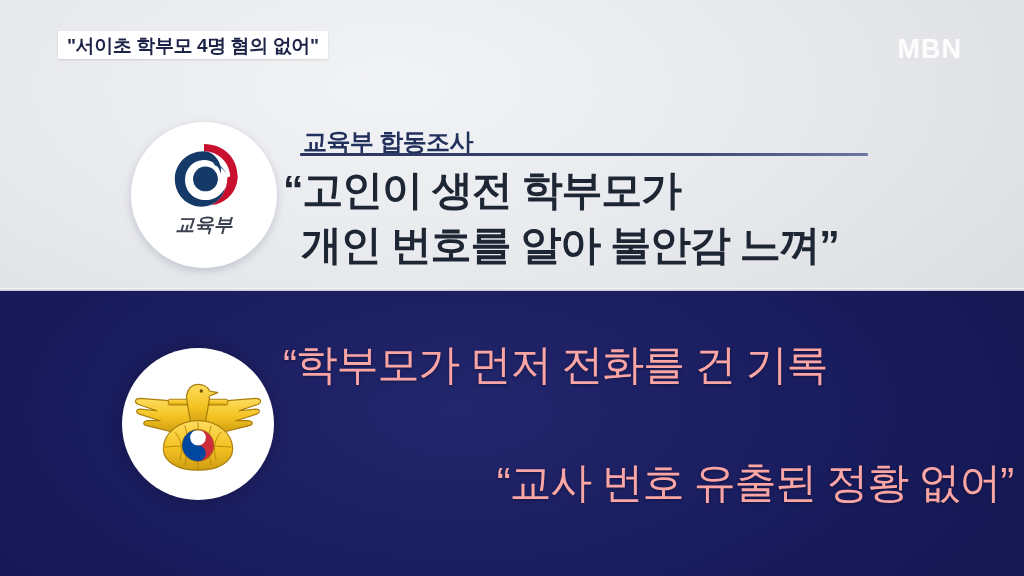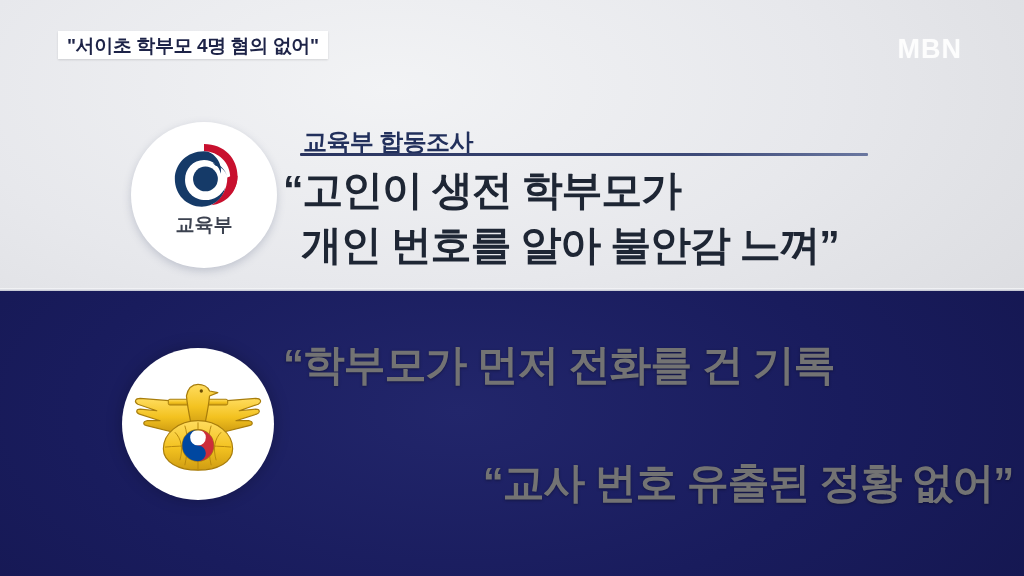--- a/index.html
+++ b/index.html
@@ -152,22 +152,22 @@
   .quote-police-2 {
     position: absolute;
     left: 283px;
     top: 455px;
     width: 730px;
     text-align: right;
   }
   .quote-police-1 .qline,
   .quote-police-2 .qline {
     font-size: 42px;
-    font-weight: bold;
-    color: #737373;
+    font-weight: normal;
+    color: #fca5a5;
     letter-spacing: -1.2px;
     line-height: 56px;
     white-space: nowrap;
     text-shadow: 0 1px 3px rgba(0,0,0,.35);
   }
   .quote-police-1 .qline.indent {
     padding-left: 12px;
   }
 
   
@@ -183,20 +183,21 @@
     width: 74px;
     height: 70px;
   }
   .moe-word {
     margin-top: 4px;
     font-size: 19px;
     font-weight: bold;
     color: #3c4250;
     letter-spacing: 0px;
     line-height: 1;
+    font-style: italic;
   }
 
   
   .police-mark {
     width: 132px;
     height: 100px;
   }
 </style>
 </head>
 <body>

